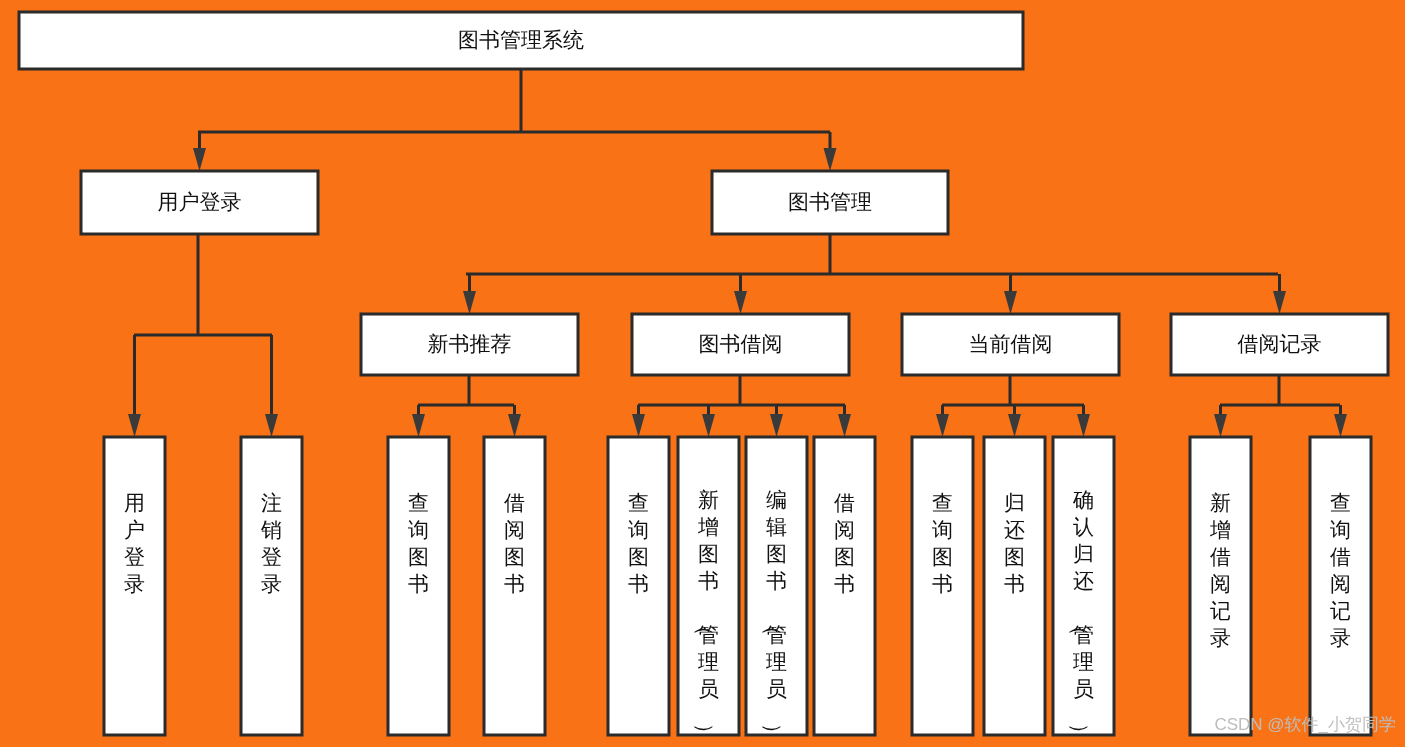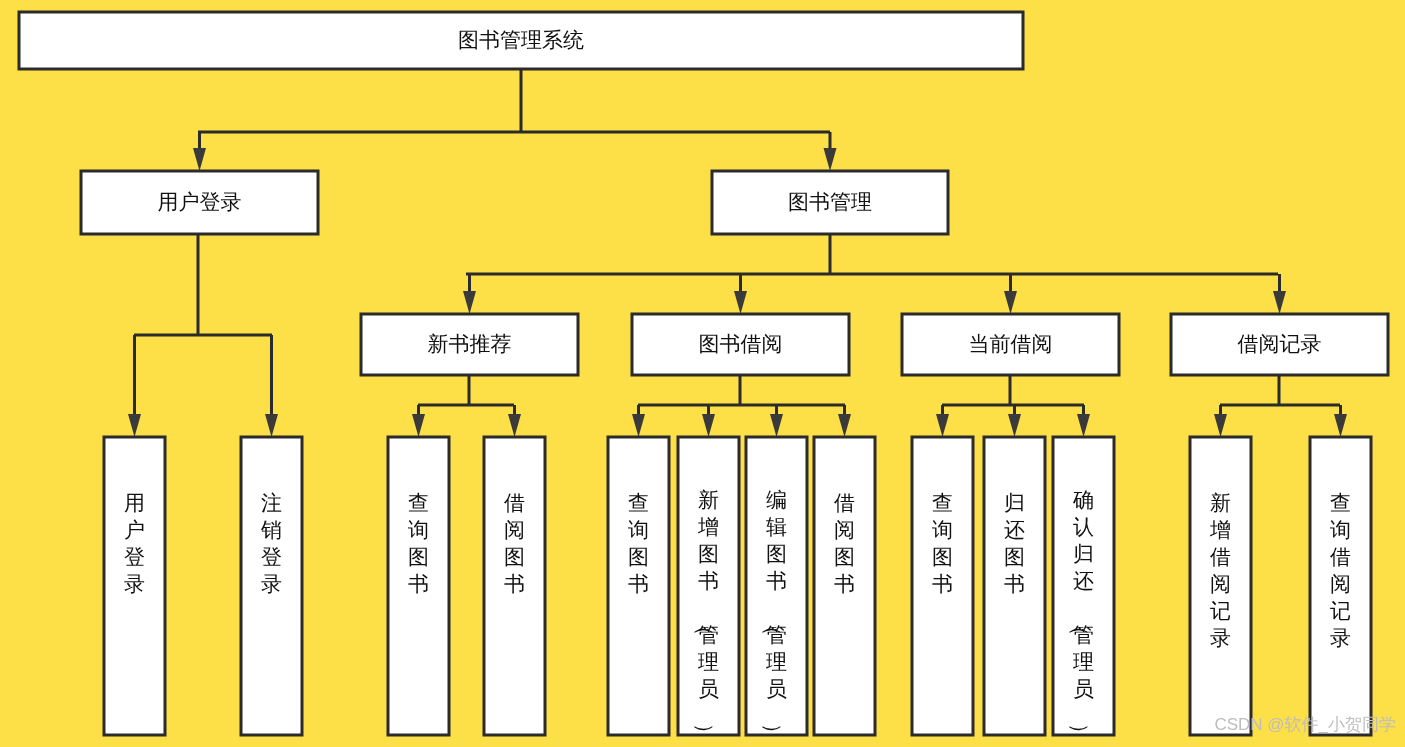--- a/index.html
+++ b/index.html
@@ -8,21 +8,21 @@
     padding: 0;
     background: #ffffff;
   }
   body {
     font-family: "Liberation Sans", "DejaVu Sans", sans-serif;
   }
   #diagram-root {
     position: relative;
     width: 1405px;
     height: 747px;
-    background: #fde047;
+    background: #f97316;
     overflow: hidden;
   }
   svg.diagram-canvas {
     position: absolute;
     left: 0;
     top: 0;
     width: 1405px;
     height: 747px;
     display: block;
   }

